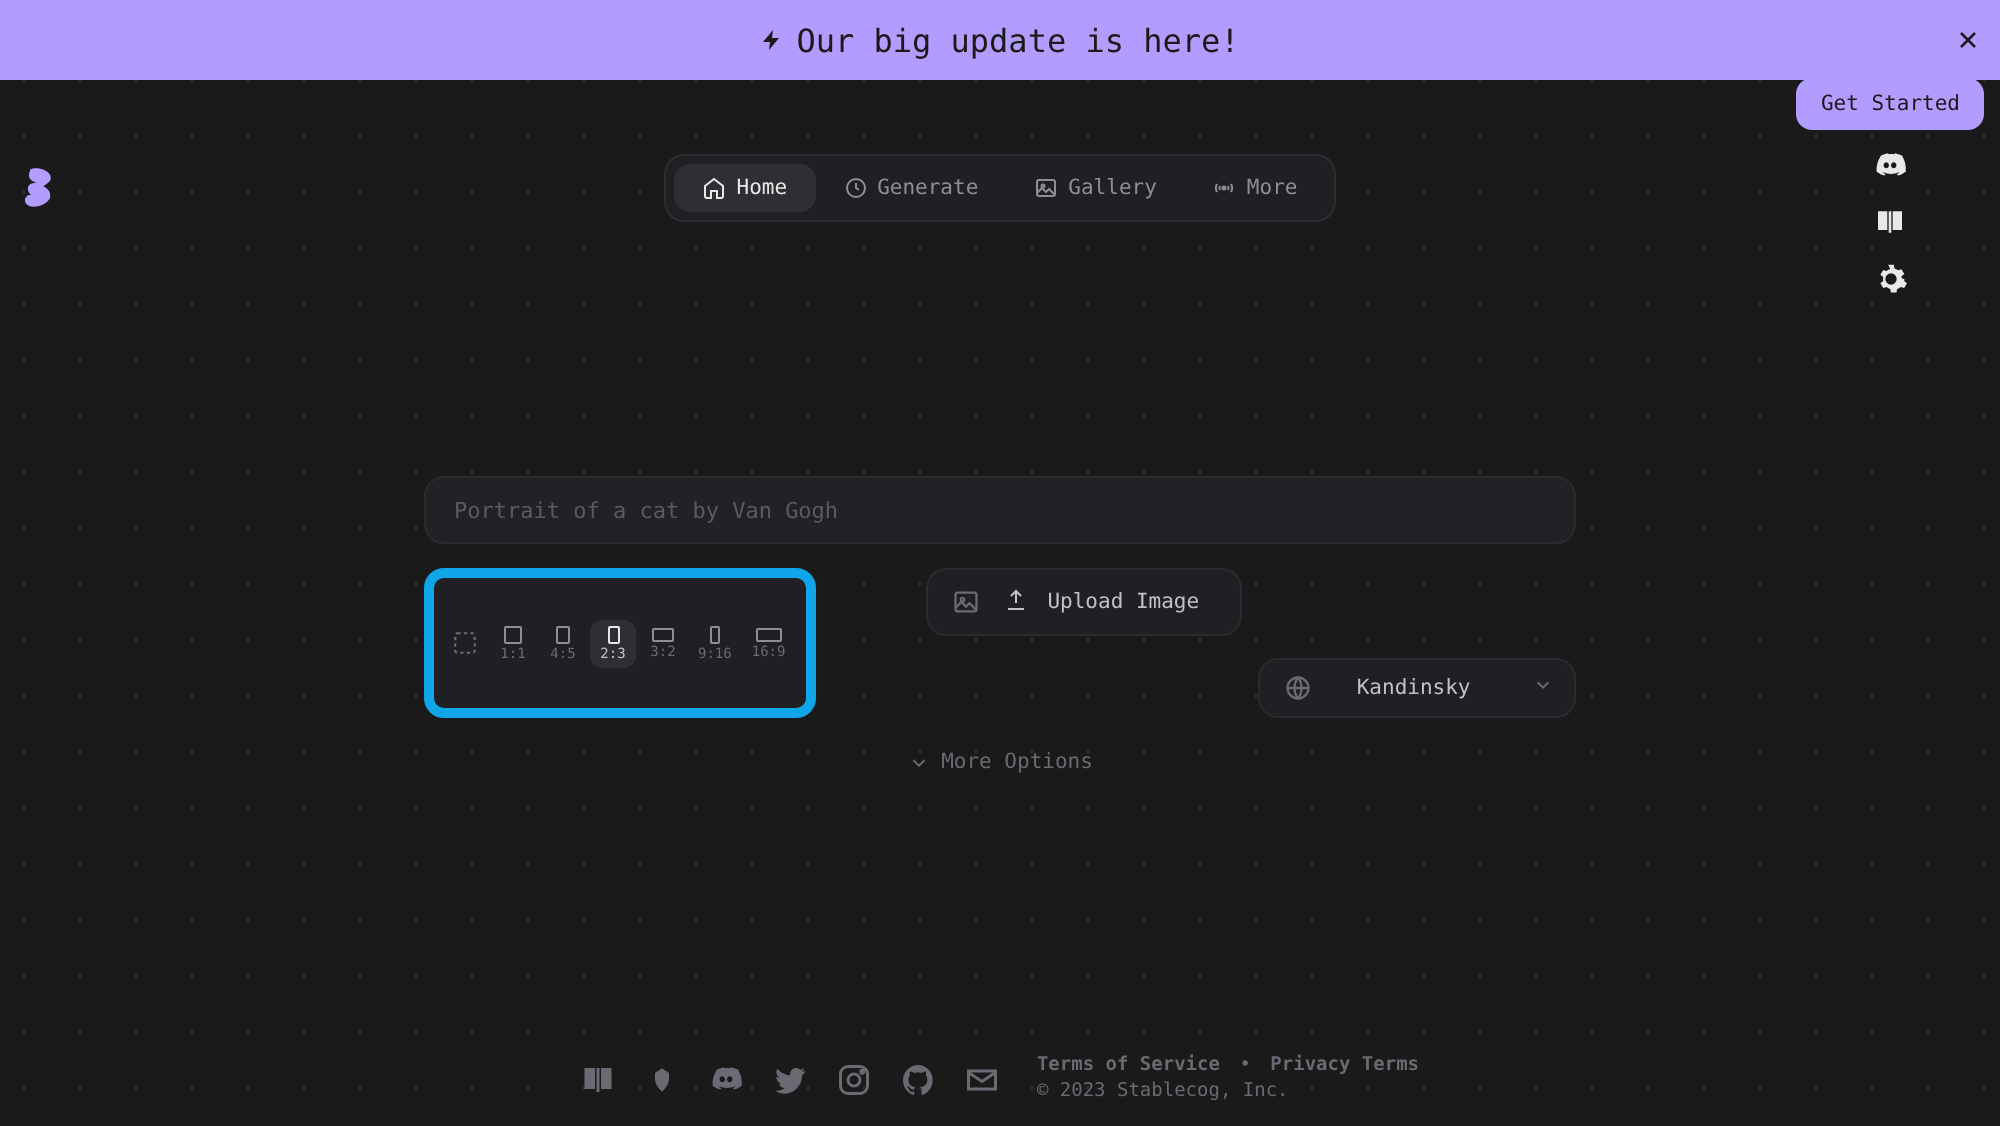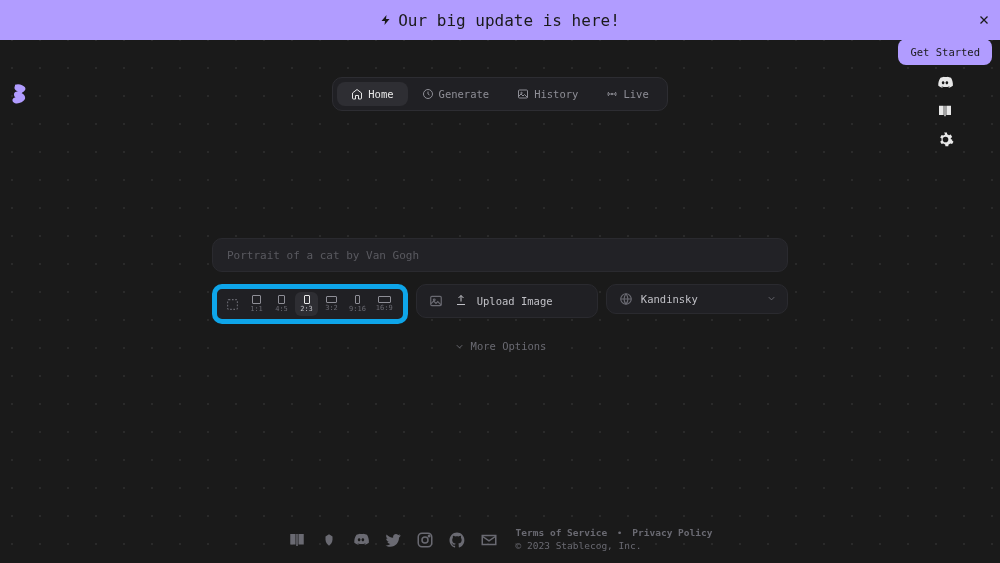--- a/index.html
+++ b/index.html
@@ -209,43 +209,45 @@
     border-radius: 10px;
     display: flex;
     align-items: center;
     padding: 16px 10px;
     gap: 10px;
     cursor: pointer;
     color: #c0c0c6;
     flex: 1;
     height: 30px;
     font-size: 10.5px;
+    margin-left: 47px;
   }
   .upload-lead {
     width: 18px;
     display: flex;
     align-items: center;
     justify-content: center;
     color: #6a6a72;
   }
 
   .model-box {
     background: #202024;
     border: 1px solid #2a2a2f;
     border-radius: 10px;
     display: flex;
     align-items: center;
     padding: 0 10px;
-    gap: 6px;
+    gap: 20px;
     cursor: pointer;
     color: #c0c0c6;
     height: 30px;
     font-size: 10.5px;
     flex: 1;
     position: relative;
+    margin-top: 45px;
   }
   .model-lead {
     width: 18px;
     display: flex;
     align-items: center;
     justify-content: center;
     color: #6a6a72;
   }
   .model-chevron {
     position: absolute;
@@ -333,28 +335,28 @@
           <path d="M12 7v5l3 2"></path>
         </svg>
       <span>Generate</span>
     </div>
     <div class="nav-item">
       <svg width="12" height="12" viewBox="0 0 24 24" fill="none" stroke="currentColor" stroke-width="2">
           <rect x="3" y="4" width="18" height="16" rx="2"></rect>
           <circle cx="9" cy="10" r="1.5"></circle>
           <path d="M3 17l5-5 4 4 3-3 6 6"></path>
         </svg>
-      <span>History</span>
+      <span>Gallery</span>
     </div>
     <div class="nav-item">
       <svg width="12" height="12" viewBox="0 0 24 24" fill="none" stroke="currentColor" stroke-width="2">
           <path d="M5 8a8 8 0 0 0 0 8M8 10a4 4 0 0 0 0 4M19 8a8 8 0 0 1 0 8M16 10a4 4 0 0 1 0 4"></path>
           <circle cx="12" cy="12" r="1.5" fill="currentColor"></circle>
         </svg>
-      <span>Live</span>
+      <span>More</span>
     </div>
   </div>
 
   <div class="topbar-right">
     <button class="get-started">Get Started</button>
     <span class="icon-btn">
       <svg width="18" height="18" viewBox="0 0 24 24" fill="currentColor">
           <path d="M20 5c-1.5-.7-3.1-1.2-4.8-1.5l-.3.6c-1.3-.2-2.6-.2-3.9 0l-.3-.6C9 3.8 7.4 4.3 6 5 3.5 8.7 2.8 12.3 3.1 15.8c1.8 1.3 3.5 2.1 5.2 2.6l.7-1.1c-.6-.2-1.2-.5-1.7-.8l.4-.3c3.3 1.5 6.9 1.5 10.2 0l.4.3c-.5.3-1.1.6-1.7.8l.7 1.1c1.7-.5 3.4-1.3 5.2-2.6.4-4.1-.7-7.6-2.5-10.8zM9.5 13.5c-1 0-1.8-.9-1.8-2s.8-2 1.8-2 1.8.9 1.8 2-.8 2-1.8 2zm5 0c-1 0-1.8-.9-1.8-2s.8-2 1.8-2 1.8.9 1.8 2-.8 2-1.8 2z"></path>
         </svg>
     </span>
@@ -489,17 +491,17 @@
         <svg width="18" height="18" viewBox="0 0 24 24" fill="currentColor">
           <path d="M3 6h18v12H3z" fill="none" stroke="currentColor" stroke-width="2"></path>
           <path d="M3 7l9 6 9-6" fill="none" stroke="currentColor" stroke-width="2"></path>
         </svg>
       </span>
   </div>
   <div class="footer-text">
     <div>
       <a>Terms of Service</a>
       <span class="footer-sep">•</span>
-      <a>Privacy Policy</a>
+      <a>Privacy Terms</a>
     </div>
     <div>© 2023 Stablecog, Inc.</div>
   </div>
 </div>
 
 </body></html>

